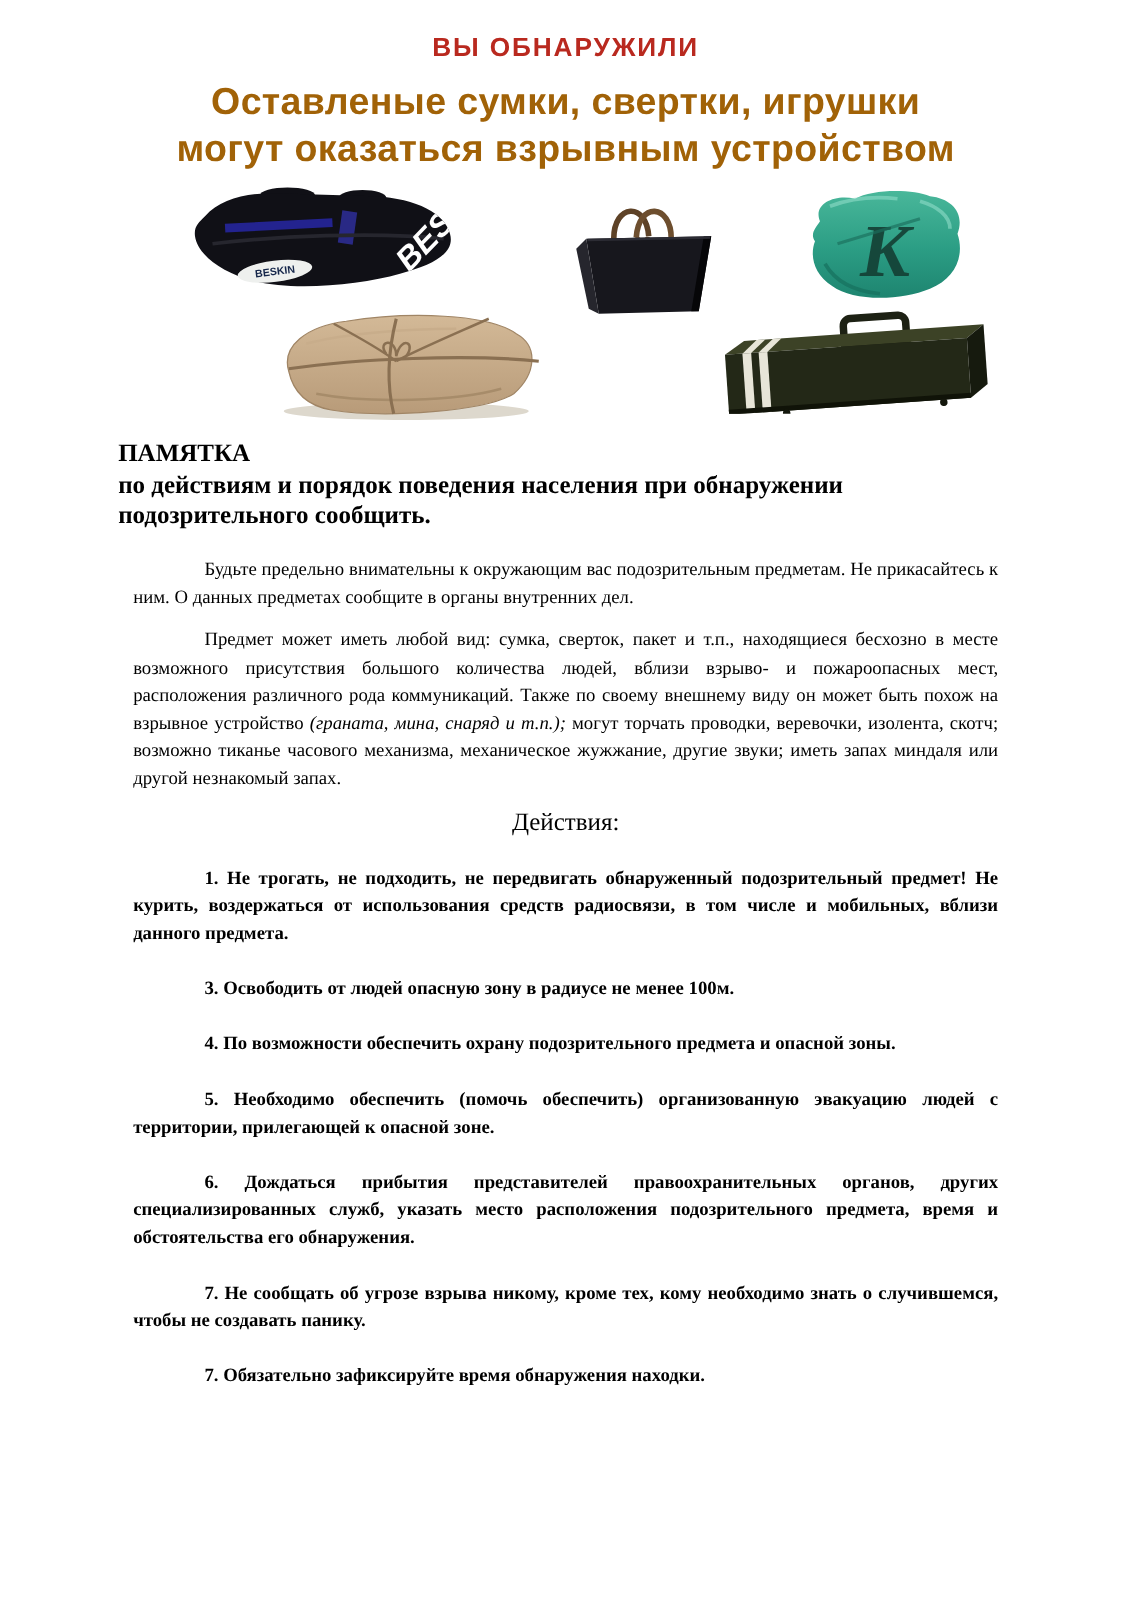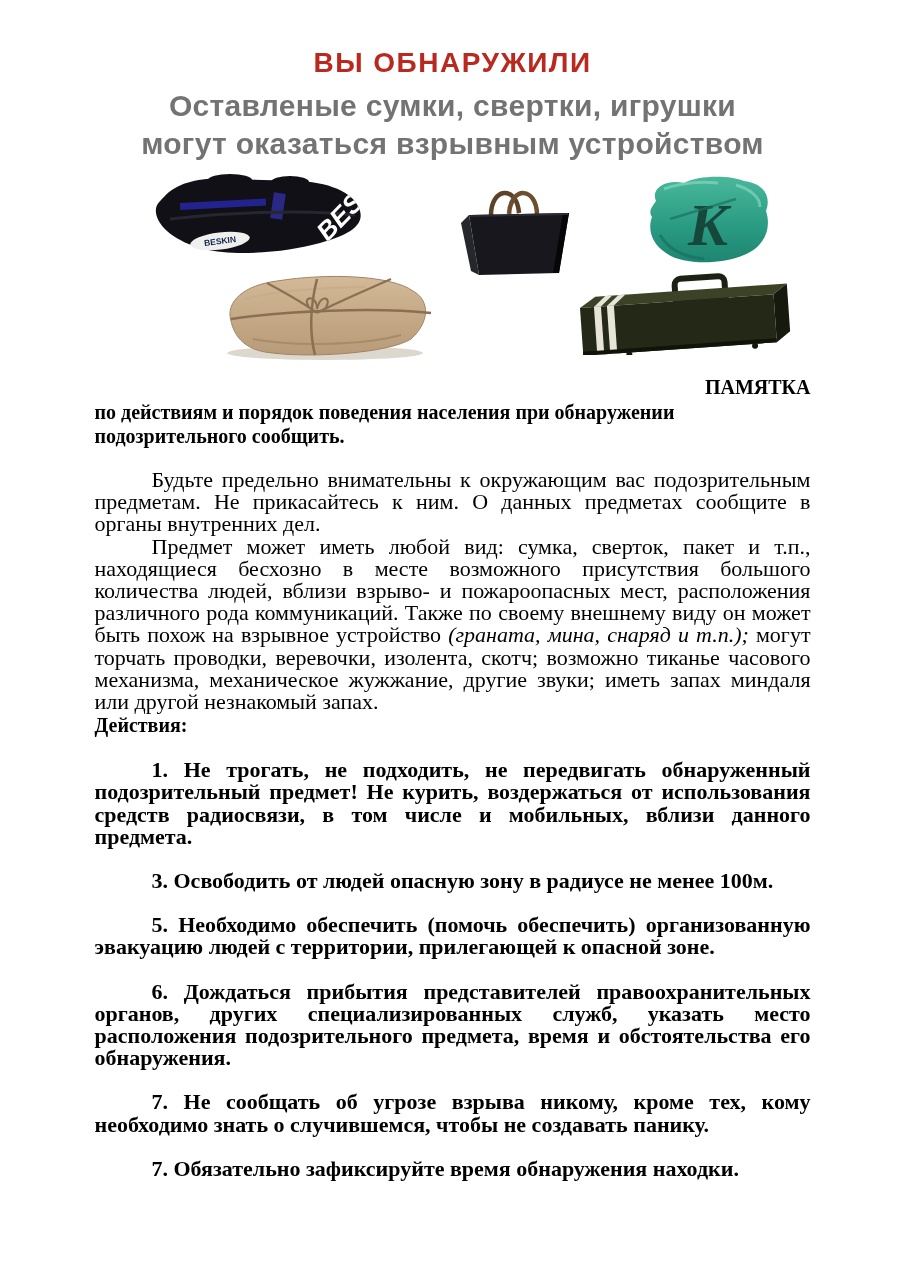--- a/index.html
+++ b/index.html
@@ -6,71 +6,72 @@
   body {
     width: 905px; height: 1280px;
     background: #ffffff;
     font-family: "Liberation Serif", serif;
     color: #000;
     overflow: hidden;
   }
   .content { width: 716px; margin: 0 auto; }
 
   .red-title {
-    padding-top: 46px;
+    padding-top: 22px;
     font-family: "Liberation Sans", sans-serif;
     font-weight: bold;
-    font-size: 28px;
+    font-size: 21px;
     line-height: 34px;
     letter-spacing: 1.5px;
     color: #b9291f;
     text-align: center;
   }
   .black-subtitle {
     margin-top: 7px;
     font-family: "Liberation Sans", sans-serif;
     font-weight: bold;
     font-size: 30px;
     line-height: 38px;
     letter-spacing: 0.3px;
-    color: #737373;
+    color: #a16207;
     text-align: center;
   }
 
   .images-block { position: relative; height: 202px; margin-top: 8px; }
   .images-block svg { position: absolute; }
   .svg-duffel  { left: 55px;  top: 0px;   width: 220px; height: 86px; }
   .svg-gift    { left: 358px; top: 10px;  width: 128px; height: 96px; }
   .svg-green   { left: 545px; top: 4px;   width: 138px; height: 88px; }
   .svg-parcel  { left: 110px; top: 98px;  width: 235px; height: 92px; }
   .svg-case    { left: 472px; top: 98px;  width: 224px; height: 86px; }
 
   .memo-title {
     margin-top: 2px;
     font-weight: bold; font-size: 20px; line-height: 25px;
-    text-align: right;
+    text-align: left;
   }
   .memo-sub {
     font-weight: bold; font-size: 20px; line-height: 24px;
     text-align: left;
   }
 
   .body-text { margin-top: 21px; }
   .body-text p {
-    margin: 0;
-    font-size: 22px;
+    margin: 12px;
+    font-size: 15px;
     line-height: 22.2px;
     text-align: justify;
     text-indent: 57px;
   }
   .it { font-style: italic; }
 
   .actions-heading {
     margin-top: 1px;
-    font-weight: bold; font-size: 20px; line-height: 23px;
+    font-weight: normal; font-size: 20px; line-height: 23px;
+    text-align: center;
   }
   .actions .action-item {
     margin-top: 22px;
     font-weight: bold;
   }
 </style>
 </head>
 <body>
 
 <div class="content">
@@ -174,20 +175,21 @@
 
   <div class="body-text">
     <p>Будьте предельно внимательны к окружающим вас подозрительным предметам. Не прикасайтесь к ним. О данных предметах сообщите в органы внутренних дел.</p>
     <p><span>Предмет может иметь любой вид: сумка, сверток, пакет и т.п., находящиеся бесхозно в месте возможного присутствия большого количества людей, вблизи взрыво- и пожароопасных мест, расположения различного рода коммуникаций. Также по своему внешнему виду он может быть похож на взрывное устройство </span><span class="it">(граната, мина, снаряд и т.п.);</span><span> могут торчать проводки, веревочки, изолента, скотч; возможно тиканье часового механизма, механическое жужжание, другие звуки; иметь запах миндаля или другой незнакомый запах.</span></p>
 
     <div class="actions-heading">Действия:</div>
 
     <div class="actions">
       <p class="action-item">1. Не трогать, не подходить, не передвигать обнаруженный подозрительный предмет! Не курить, воздержаться от использования средств радиосвязи, в том числе и мобильных, вблизи данного предмета.</p>
       <p class="action-item">3. Освободить от людей опасную зону в радиусе не менее 100м.</p>
+      <p class="action-item">4. По возможности обеспечить охрану подозрительного предмета и опасной зоны.</p>
       <p class="action-item">5. Необходимо обеспечить (помочь обеспечить) организованную эвакуацию людей с территории, прилегающей к опасной зоне.</p>
       <p class="action-item">6. Дождаться прибытия представителей правоохранительных органов, других специализированных служб, указать место расположения подозрительного предмета, время и обстоятельства его обнаружения.</p>
       <p class="action-item">7. Не сообщать об угрозе взрыва никому, кроме тех, кому необходимо знать о случившемся, чтобы не создавать панику.</p>
       <p class="action-item">7. Обязательно зафиксируйте время обнаружения находки.</p>
     </div>
   </div>
 
 </div>
 
 </body></html>

